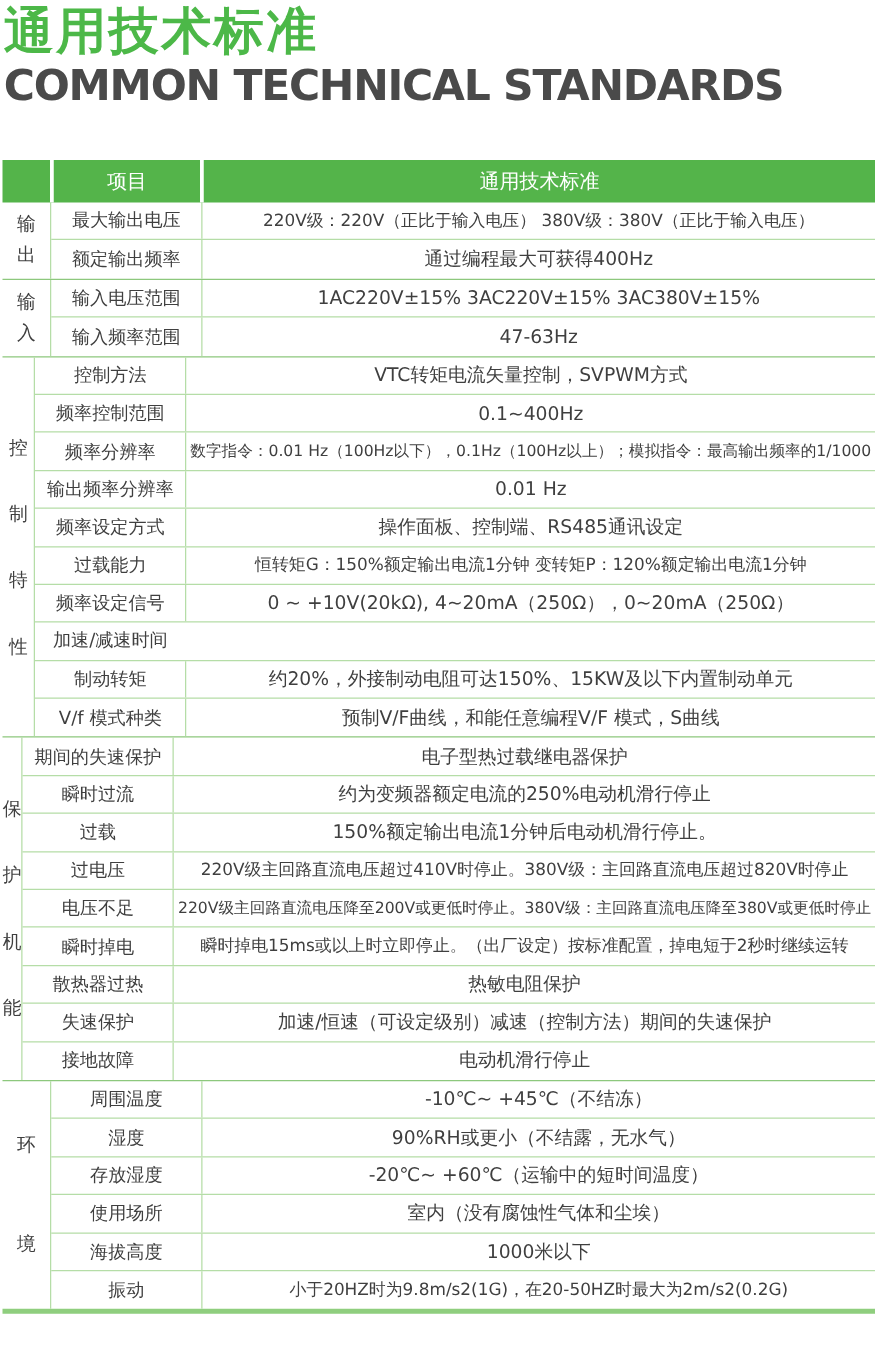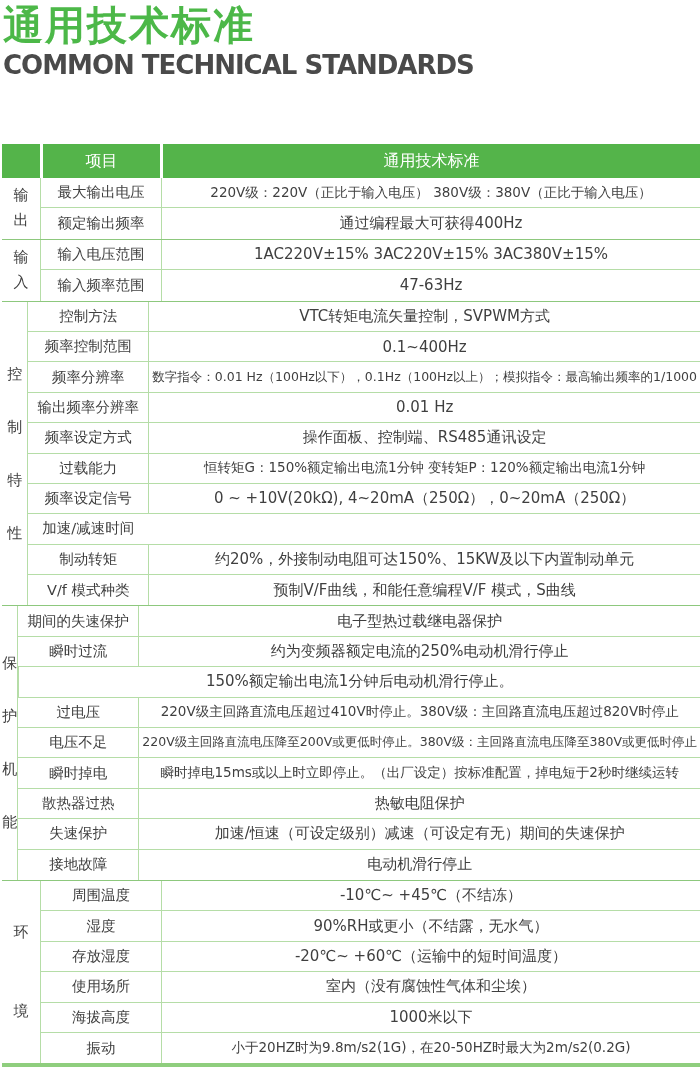--- a/index.html
+++ b/index.html
@@ -5,23 +5,23 @@
   :root{
     --accent:#4cb848; --header-bg:#54b44a; --b-light:#b5dda7; --b-group:#8dc87d;
     --bar:#8fce7e; --txt:#3f3f3f; --sub:#4a4a4a;
   }
   *{margin:0;padding:0;box-sizing:border-box;}
   html,body{width:700px;height:1083px;background:#fff;overflow:hidden;}
   body{font-family:"DejaVu Sans","Liberation Sans",sans-serif;color:var(--txt);}
   .page{width:700px;height:1083px;position:relative;}
   .title-cn{color:var(--accent);font-size:40px;font-weight:bold;letter-spacing:2px;
     margin:4px 0 0 3px;line-height:1.05;}
-  .title-en{color:var(--sub);font-size:26px;font-weight:bold;letter-spacing:-1px;
+  .title-en{color:var(--sub);font-size:34px;font-weight:bold;letter-spacing:-1px;
     margin:5px 0 0 3px;line-height:1.1;}
-  .table{position:absolute;left:2px;top:140px;width:698px;}
+  .table{position:absolute;left:2px;top:124px;width:698px;}
   .thead{display:flex;height:34px;background:var(--header-bg);color:#fff;font-size:16px;}
   .thead .c1{width:38px;}
   .thead .c2{width:120px;border-left:3px solid #fff;display:flex;align-items:center;justify-content:center;}
   .thead .c3{flex:1;border-left:3px solid #fff;display:flex;align-items:center;justify-content:center;}
   .group{display:flex;border-bottom:1px solid var(--b-group);}
   .group:last-of-type{border-bottom:none;}
   .gcell{width:38px;display:flex;flex-direction:column;align-items:center;justify-content:center;
     font-size:15px;color:var(--txt);}
   .grows{flex:1;display:flex;flex-direction:column;border-left:1px solid var(--b-light);}
   .t-row{display:flex;height:30.4px;border-bottom:1px solid var(--b-light);}
@@ -139,41 +139,42 @@
           <div class="grows">
             <div class="t-row">
               <div class="lbl">期间的失速保护</div>
               <div class="val">电子型热过载继电器保护</div>
             </div>
             <div class="t-row">
               <div class="lbl">瞬时过流</div>
               <div class="val">约为变频器额定电流的250%电动机滑行停止</div>
             </div>
             <div class="t-row">
+              <div class="lbl">过载</div>
               <div class="val">150%额定输出电流1分钟后电动机滑行停止。</div>
             </div>
             <div class="t-row">
               <div class="lbl">过电压</div>
               <div class="val sz-m">220V级主回路直流电压超过410V时停止。380V级：主回路直流电压超过820V时停止</div>
             </div>
             <div class="t-row">
               <div class="lbl">电压不足</div>
               <div class="val sz-s">220V级主回路直流电压降至200V或更低时停止。380V级：主回路直流电压降至380V或更低时停止</div>
             </div>
             <div class="t-row">
               <div class="lbl">瞬时掉电</div>
               <div class="val sz-m">瞬时掉电15ms或以上时立即停止。（出厂设定）按标准配置，掉电短于2秒时继续运转</div>
             </div>
             <div class="t-row">
               <div class="lbl">散热器过热</div>
               <div class="val">热敏电阻保护</div>
             </div>
             <div class="t-row">
               <div class="lbl">失速保护</div>
-              <div class="val">加速/恒速（可设定级别）减速（可设定有无）期间的失速保护</div>
+              <div class="val">加速/恒速（可设定级别）减速（控制方法）期间的失速保护</div>
             </div>
             <div class="t-row">
               <div class="lbl">接地故障</div>
               <div class="val">电动机滑行停止</div>
             </div>
           </div>
         </div>
         <div class="group">
           <div class="gcell" style="gap: 60px;">
             <div>环</div>

